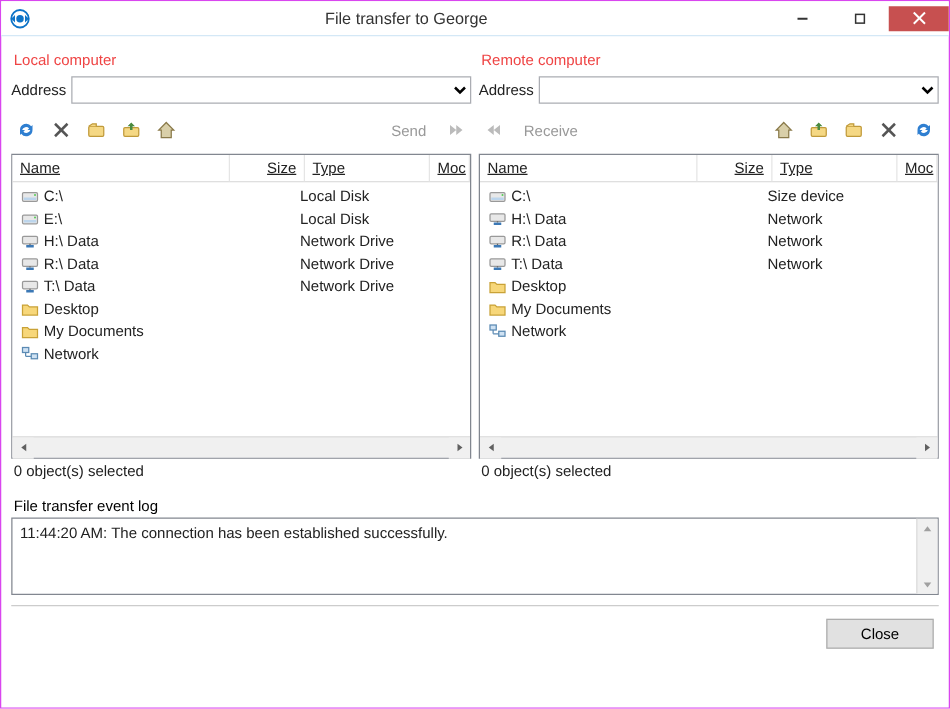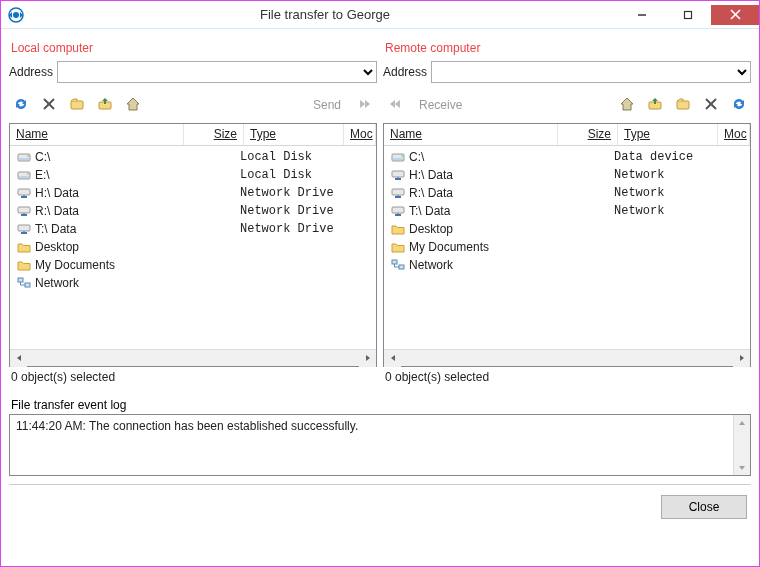--- a/index.html
+++ b/index.html
@@ -27,21 +27,21 @@
   .lhead { display: flex; background: #fff; border-bottom: 1px solid #d5d5d5; height: 22px; }
   .lhead .col { padding: 3px 6px; font-size: 12px; color: #222; border-right: 1px solid #e5e5e5; text-decoration: underline; }
   .col-name { flex: 1; min-width: 150px; }
   .col-size { width: 60px; text-align: right; }
   .col-type { width: 100px; }
   .col-mod  { width: 32px; }
   .lbody { flex: 1; overflow: hidden; padding: 2px 0; background: #fff; }
   .row { display: flex; align-items: center; height: 18px; padding: 0 4px; font-size: 12px; color: #222; }
   .row .cname { flex: 1; min-width: 150px; display: flex; align-items: center; gap: 3px; padding-left: 2px; overflow: hidden; white-space: nowrap; }
   .row .csize { width: 60px; text-align: right; }
-  .row .ctype { width: 100px; font-family: Liberation Mono, monospace; }
+  .row .ctype { width: 100px; }
   .row .cmod  { width: 32px; }
   .row .ic { width: 16px; height: 16px; flex-shrink: 0; }
   .hscroll { height: 17px; background: #f0f0f0; border-top: 1px solid #dcdcdc; display: flex; align-items: center; }
   .hscroll .arrow { width: 17px; height: 17px; background: #f0f0f0; display: flex; align-items: center; justify-content: center;}
   .hscroll .track { flex: 1; background: #f0f0f0; }
   .status { padding: 3px 2px 6px 2px; font-size: 12px; color: #222; }
   .logsection { margin-top: 6px; display: flex; flex-direction: column; }
   .loglabel { padding: 2px 2px; }
   .logbox { border: 1px solid #828790; height: 62px; background: #fff; display: flex; }
   .logtext { flex: 1; padding: 4px 6px; font-size: 12px; color: #222; }
@@ -321,21 +321,21 @@
               <div class="row">
                 <div class="cname">
                   <span class="ic"><svg width="16" height="16">
                       <rect x="2" y="5" width="12" height="7" rx="1" fill="#e8e8e8" stroke="#999"></rect>
                       <rect x="3" y="9" width="10" height="2" fill="#bcd5ec"></rect>
                       <circle cx="12" cy="7" r="0.8" fill="#5c5"></circle>
                     </svg></span>
                   <span>C:\</span>
                 </div>
                 <div class="csize"></div>
-                <div class="ctype">Data device</div>
+                <div class="ctype">Size device</div>
                 <div class="cmod"></div>
               </div>
               <div class="row">
                 <div class="cname">
                   <span class="ic"><svg width="16" height="16">
                       <rect x="2" y="4" width="12" height="6" rx="1" fill="#e8e8e8" stroke="#999"></rect>
                       <rect x="5" y="11" width="6" height="2" fill="#3b78b5"></rect>
                       <line x1="8" y1="10" x2="8" y2="11" stroke="#666"></line>
                     </svg></span>
                   <span>H:\ Data</span>

